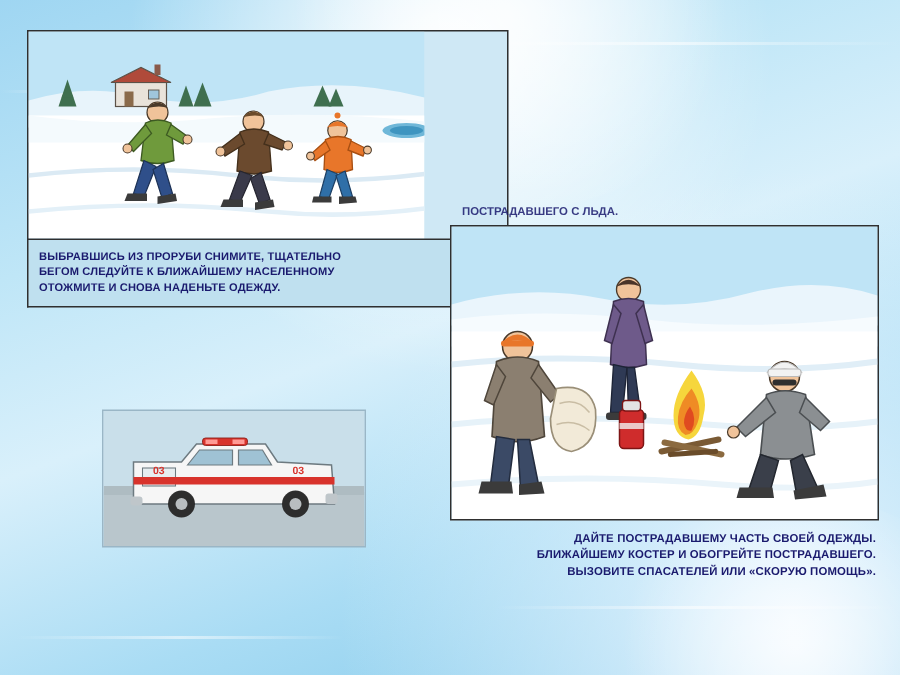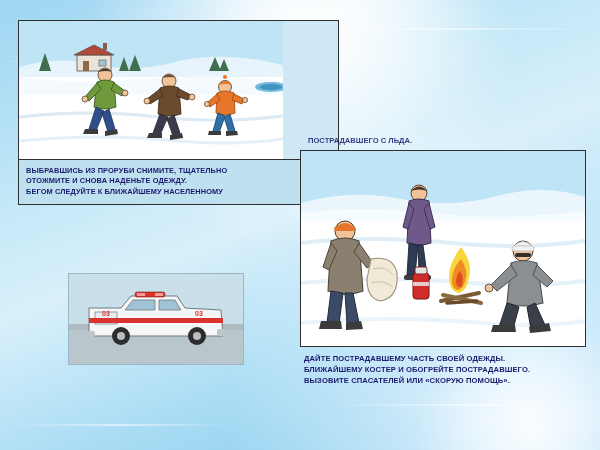--- a/index.html
+++ b/index.html
@@ -79,20 +79,21 @@
     left: 300px;
     top: 150px;
     width: 286px;
   }
   #panel-two .art { height: 197px; }
   #panel-two .caption {
     background: transparent;
     padding: 6px 2px 0 4px;
     font-size: 7.6px;
     line-height: 11px;
+    text-align: right;
   }
   #panel-two .partial-text {
     position: absolute;
     top: -14px;
     left: 8px;
     font-size: 7.6px;
     font-weight: bold;
     color: #1a1a6e;
     white-space: nowrap;
     opacity: 0.85;
@@ -200,22 +201,22 @@
           <circle cx="226" cy="79" r="2.6" fill="#f0c39a" stroke="#4a3a2a" stroke-width="0.7"></circle>
           <path d="M199 92 L194 110 L200 112 L206 95 Z" fill="#2f6fa8" stroke="#1d3f63" stroke-width="0.8"></path>
           <path d="M211 93 L216 110 L210 112 L205 96 Z" fill="#2f6fa8" stroke="#1d3f63" stroke-width="0.8"></path>
           <path d="M190 110 L202 110 L202 114 L189 114 Z" fill="#3b3b3b"></path>
           <path d="M207 110 L218 110 L219 114 L207 115 Z" fill="#3b3b3b"></path>
         </g>
       </svg>
     </div>
     <div class="caption">
       <div>ВЫБРАВШИСЬ ИЗ ПРОРУБИ СНИМИТЕ, ТЩАТЕЛЬНО</div>
+      <div>БЕГОМ СЛЕДУЙТЕ К БЛИЖАЙШЕМУ НАСЕЛЕННОМУ</div>
       <div>ОТОЖМИТЕ И СНОВА НАДЕНЬТЕ ОДЕЖДУ.</div>
-      <div>БЕГОМ СЛЕДУЙТЕ К БЛИЖАЙШЕМУ НАСЕЛЕННОМУ</div>
     </div>
   </div>
 
   <div class="panel" id="panel-two">
     <div class="partial-text">ПОСТРАДАВШЕГО С ЛЬДА.</div>
     <div class="art">
       <svg width="284" height="195" viewBox="0 0 284 195">
 
         <rect x="0" y="0" width="284" height="66" fill="#bfe4f6"></rect>
 

